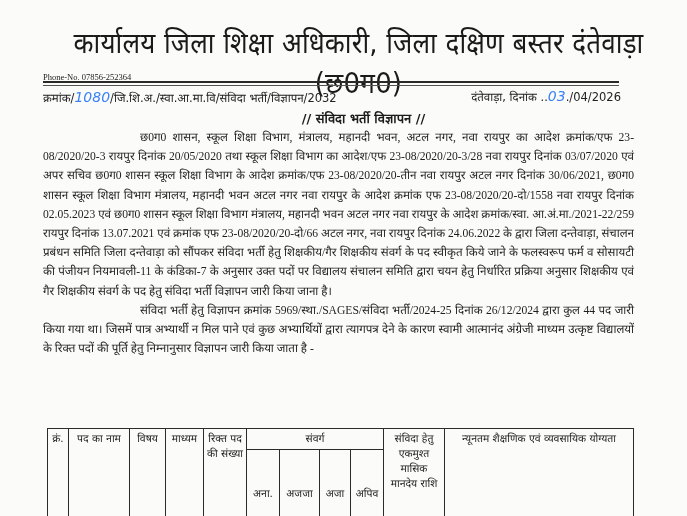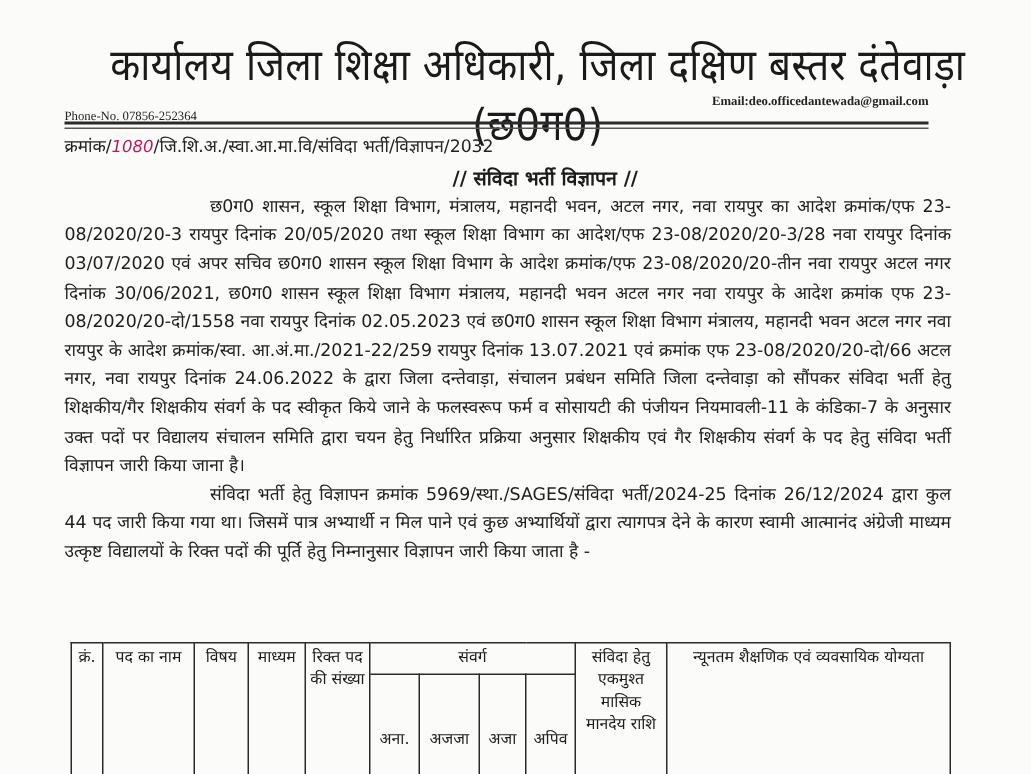--- a/index.html
+++ b/index.html
@@ -36,36 +36,36 @@
     }
     .rule2 {
       position: absolute; left: 43px; right: 68px; top: 85px;
       height: 0; border-top: 0.8px solid #555;
     }
 
     .refline {
       position: absolute; left: 43px; top: 89px;
       font-size: 11.5px; color: #222;
     }
-    .hand { color: #be185d; font-style: italic; font-size: 11px; }
+    .hand { color: #3b82f6; font-style: italic; font-size: 14px; }
     .dateline {
       position: absolute; right: 66px; top: 88px;
       font-size: 11.5px; color: #222;
     }
 
     .heading {
       position: absolute; left: 0; right: 0; top: 109px;
       text-align: center; font-size: 13px; font-weight: bold;
       padding-left: 40px; color: #1c1c1c;
     }
 
     .body {
       position: absolute; left: 43px; width: 591px; top: 128px;
       font-size: 11.6px; line-height: 19.2px;
-      text-align: justify; color: #1e1e1e;
+      text-align: justify; color: #1e1e1e; font-family: Liberation Serif, serif;
     }
     .body p { margin: 0; text-indent: 97px; }
     .body p.p2 { text-indent: 97px; }
 
     .section {
       position: absolute; left: 43px; top: 409px;
       font-size: 15px; color: #161616;
     }
     .section b { font-weight: bold; }
 
@@ -95,27 +95,29 @@
     tr.hdr-a th { height: 16px; }
     tr.hdr-b th { height: 83px; vertical-align: middle; }
     tr.hdr-b th.sub { vertical-align: middle; }
   </style>
 </head>
 <body>
 
 <div class="page">
 
   <div class="title">कार्यालय जिला शिक्षा अधिकारी, जिला दक्षिण बस्तर दंतेवाड़ा (छ0ग0)</div>
-  <div class="email">Email:deo.officedantewada@gmail.com</div>
   <div class="phone">Phone-No. 07856-252364</div>
   <div class="rule"></div>
   <div class="rule2"></div>
 
   <div class="refline">
     <span>क्रमांक/</span><span class="hand">1080</span><span>/जि.शि.अ./स्वा.आ.मा.वि/संविदा भर्ती/विज्ञापन/2032</span>
+  </div>
+  <div class="dateline">
+    <span>दंतेवाड़ा, दिनांक ..</span><span class="hand">03</span><span>./04/2026</span>
   </div>
 
   <div class="heading">// संविदा भर्ती विज्ञापन //</div>
 
   <div class="body">
     <p>छ0ग0 शासन, स्कूल शिक्षा विभाग, मंत्रालय, महानदी भवन, अटल नगर, नवा रायपुर का आदेश क्रमांक/एफ 23-08/2020/20-3 रायपुर दिनांक 20/05/2020 तथा स्कूल शिक्षा विभाग का आदेश/एफ 23-08/2020/20-3/28 नवा रायपुर दिनांक 03/07/2020 एवं अपर सचिव छ0ग0 शासन स्कूल शिक्षा विभाग के आदेश क्रमांक/एफ 23-08/2020/20-तीन नवा रायपुर अटल नगर दिनांक 30/06/2021, छ0ग0 शासन स्कूल शिक्षा विभाग मंत्रालय, महानदी भवन अटल नगर नवा रायपुर के आदेश क्रमांक एफ 23-08/2020/20-दो/1558 नवा रायपुर दिनांक 02.05.2023 एवं छ0ग0 शासन स्कूल शिक्षा विभाग मंत्रालय, महानदी भवन अटल नगर नवा रायपुर के आदेश क्रमांक/स्वा. आ.अं.मा./2021-22/259 रायपुर दिनांक 13.07.2021 एवं क्रमांक एफ 23-08/2020/20-दो/66 अटल नगर, नवा रायपुर दिनांक 24.06.2022 के द्वारा जिला दन्तेवाड़ा, संचालन प्रबंधन समिति जिला दन्तेवाड़ा को सौंपकर संविदा भर्ती हेतु शिक्षकीय/गैर शिक्षकीय संवर्ग के पद स्वीकृत किये जाने के फलस्वरूप फर्म व सोसायटी की पंजीयन नियमावली-11 के कंडिका-7 के अनुसार उक्त पदों पर विद्यालय संचालन समिति द्वारा चयन हेतु निर्धारित प्रक्रिया अनुसार शिक्षकीय एवं गैर शिक्षकीय संवर्ग के पद हेतु संविदा भर्ती विज्ञापन जारी किया जाना है।</p>
     <p class="p2">संविदा भर्ती हेतु विज्ञापन क्रमांक 5969/स्था./SAGES/संविदा भर्ती/2024-25 दिनांक 26/12/2024 द्वारा कुल 44 पद जारी किया गया था। जिसमें पात्र अभ्यार्थी न मिल पाने एवं कुछ अभ्यार्थियों द्वारा त्यागपत्र देने के कारण स्वामी आत्मानंद अंग्रेजी माध्यम उत्कृष्ट विद्यालयों के रिक्त पदों की पूर्ति हेतु निम्नानुसार विज्ञापन जारी किया जाता है -</p>
   </div>
 
 

